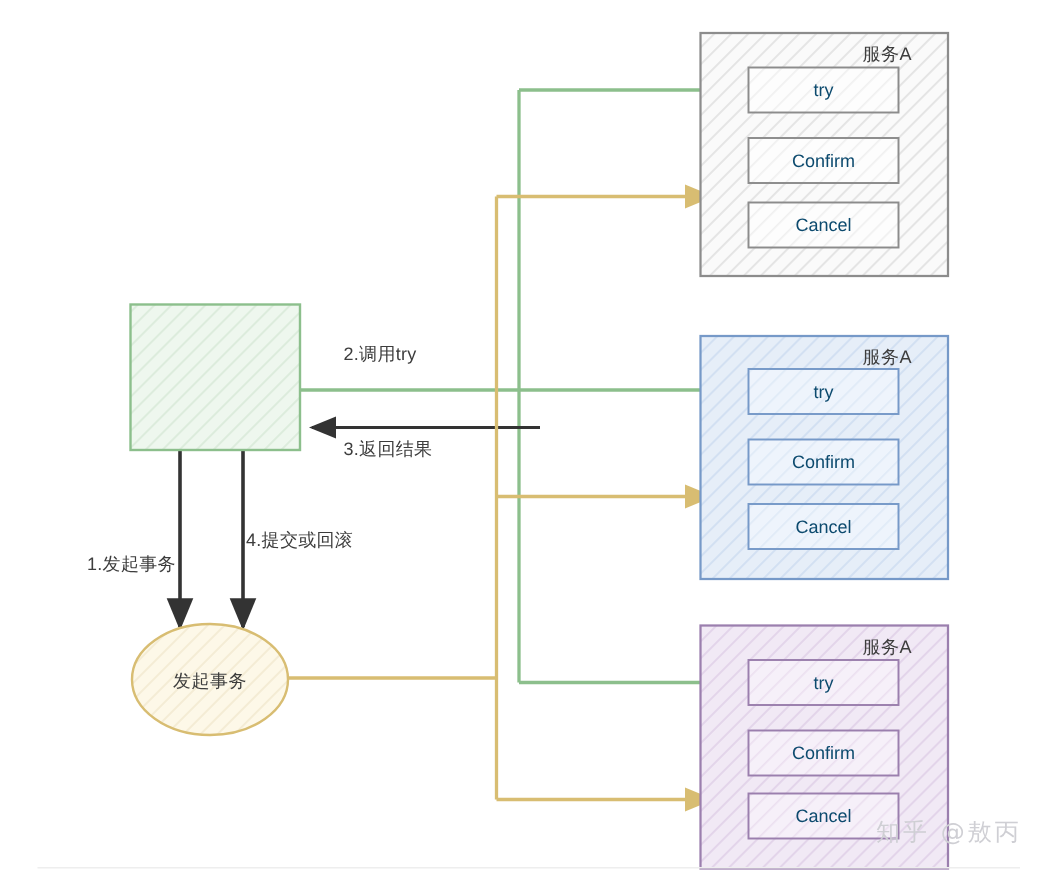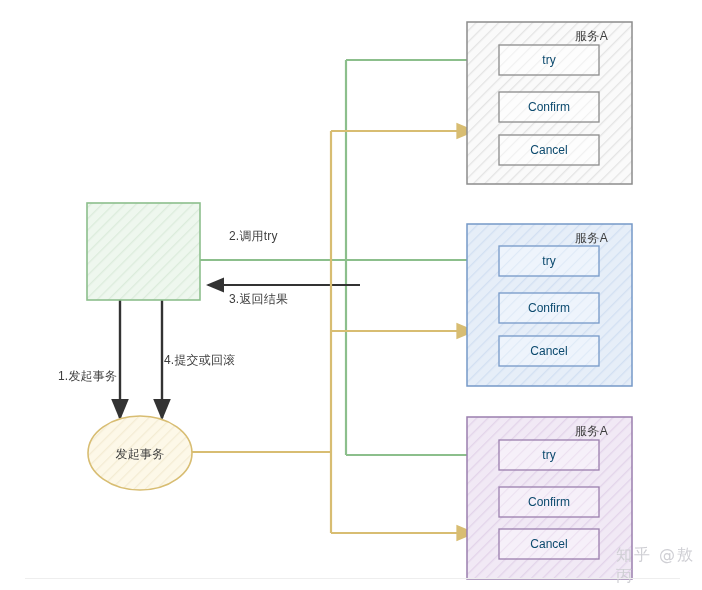--- a/index.html
+++ b/index.html
@@ -223,17 +223,17 @@
 
   <div class="lbl" style="left:58px; top:353px;margin-top:16px;">1.发起事务</div>
 
   <div class="lbl" style="left:229px; top:229px;">2.调用try</div>
 
   <div class="lbl" style="left:229px; top:292px;">3.返回结果</div>
 
   <div class="lbl" style="left:164px; top:353px;text-align:center;">4.提交或回滚</div>
 
 
-  <div class="watermark" style="left:616px; top:545px;">知乎 @敖丙</div>
+  <div class="watermark" style="left:584px; top:545px;">知乎 @敖丙</div>
 
   <div class="sep" style="left:25px; top:578px; width:655px;"></div>
 
 </div>
 
 </body></html>

